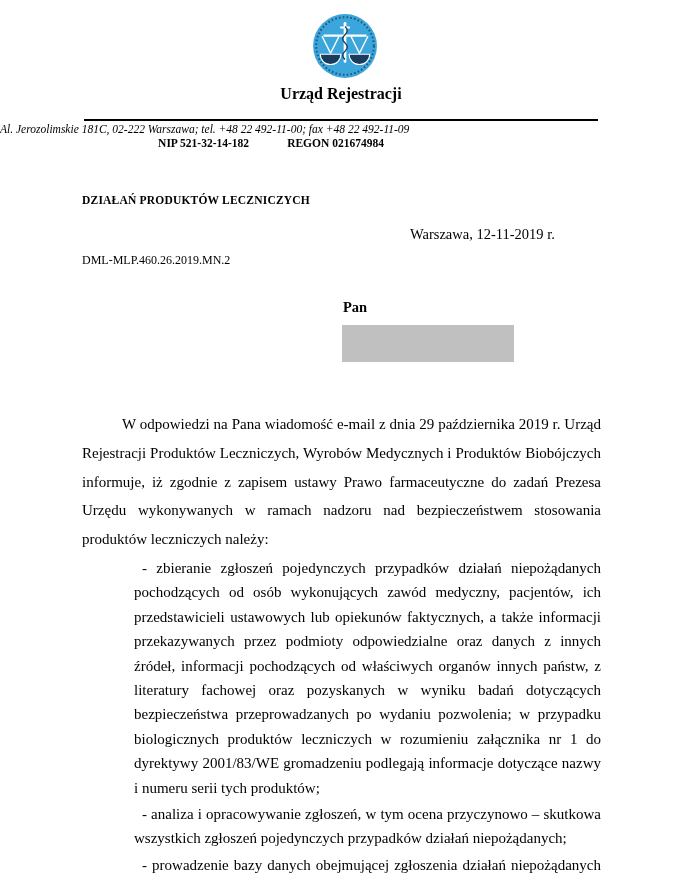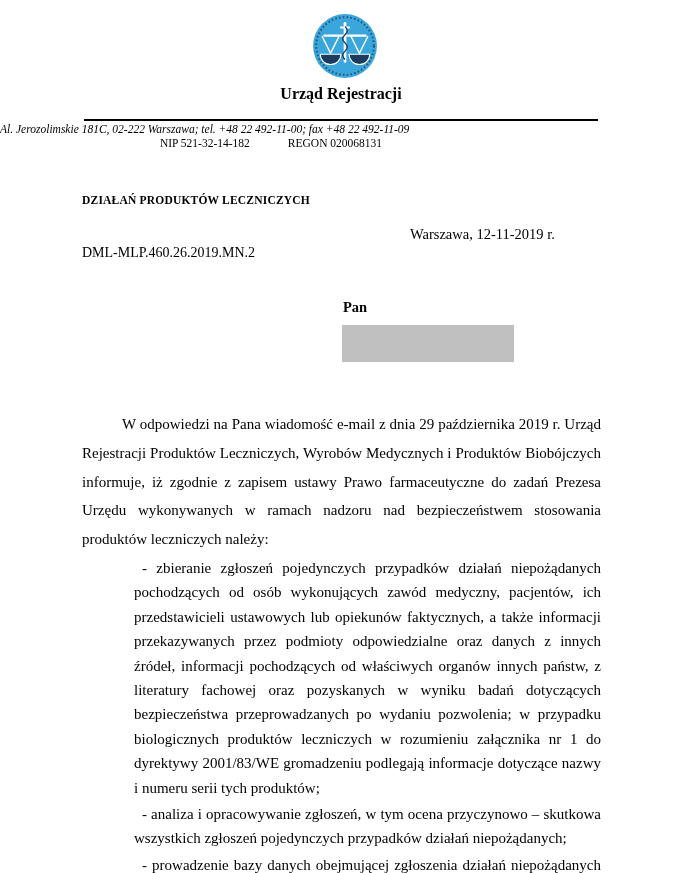--- a/index.html
+++ b/index.html
@@ -35,33 +35,34 @@
     background:#000;
   }
   .addr-line{
     position:absolute;left:0;top:123px;width:648px;
     text-align:left;font-size:11.5px;font-style:italic;
   }
   .nip-regon{
     position:absolute;left:0;top:137px;width:542px;
     display:flex;justify-content:center;gap:38px;
     font-size:11.5px;
+    font-weight:bold;
   }
   
   .dept{
     position:absolute;left:82px;top:194px;width:360px;
     font-size:11.5px;font-weight:bold;line-height:13.5px;letter-spacing:.2px;
   }
   .place-date{
     position:absolute;left:410px;top:226px;
     font-size:14.5px;
   }
   .reference{
-    position:absolute;left:82px;top:245px;
-    font-size:14px;
+    position:absolute;left:82px;top:253px;
+    font-size:12px;
   }
   .recipient{
     position:absolute;left:343px;top:299px;
     font-size:14.5px;font-weight:bold;
   }
   .redaction{
     position:absolute;left:342px;top:325px;width:172px;height:37px;
     background:var(--redaction-gray,#c0c0c0);
   }
   
@@ -107,21 +108,21 @@
     </svg>
   </span>
 
   <div class="org-line1">Urząd Rejestracji</div>
 
   <div class="header-rule"></div>
 
   <div class="addr-line">Al. Jerozolimskie 181C, 02-222 Warszawa; tel. +48 22 492-11-00; fax +48 22 492-11-09</div>
   <div class="nip-regon">
     <span>NIP 521-32-14-182</span>
-    <span>REGON 020068131</span>
+    <span>REGON 021674984</span>
   </div>
 
   <div class="dept">
     <div>DZIAŁAŃ PRODUKTÓW LECZNICZYCH</div>
   </div>
 
   <div class="place-date">Warszawa, 12-11-2019 r.</div>
 
   <div class="reference">DML-MLP.460.26.2019.MN.2</div>
 

